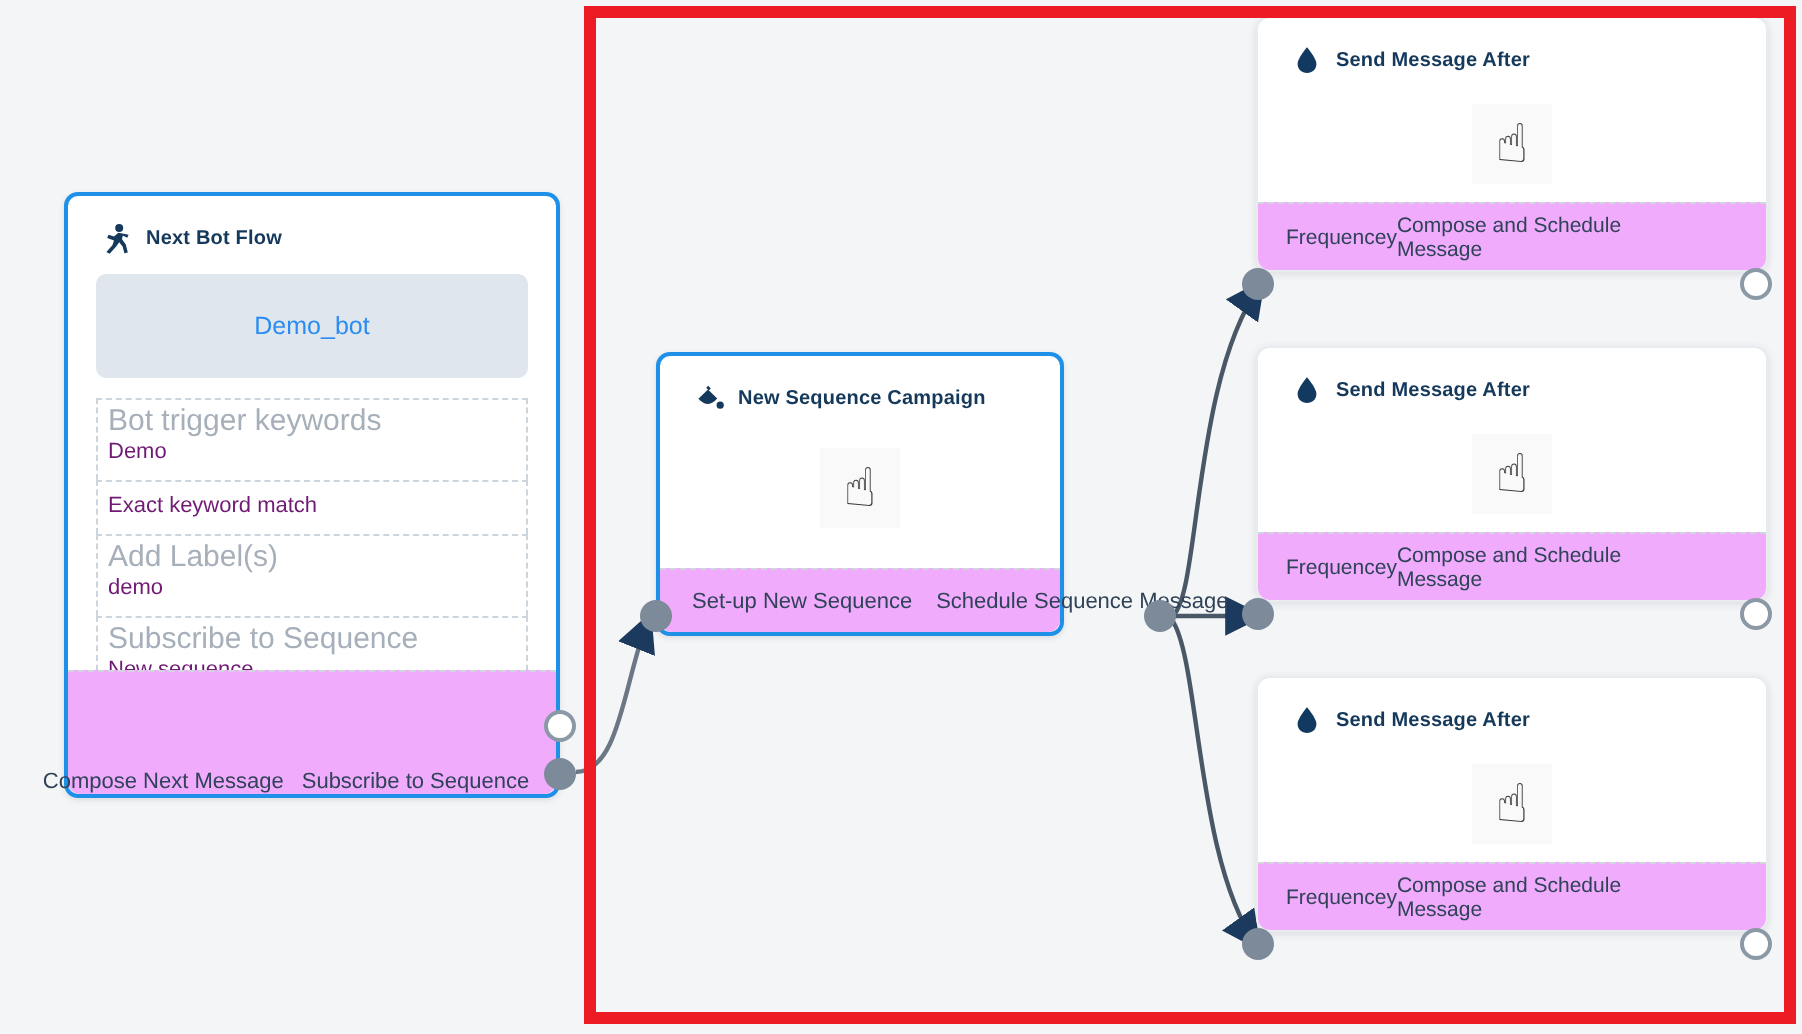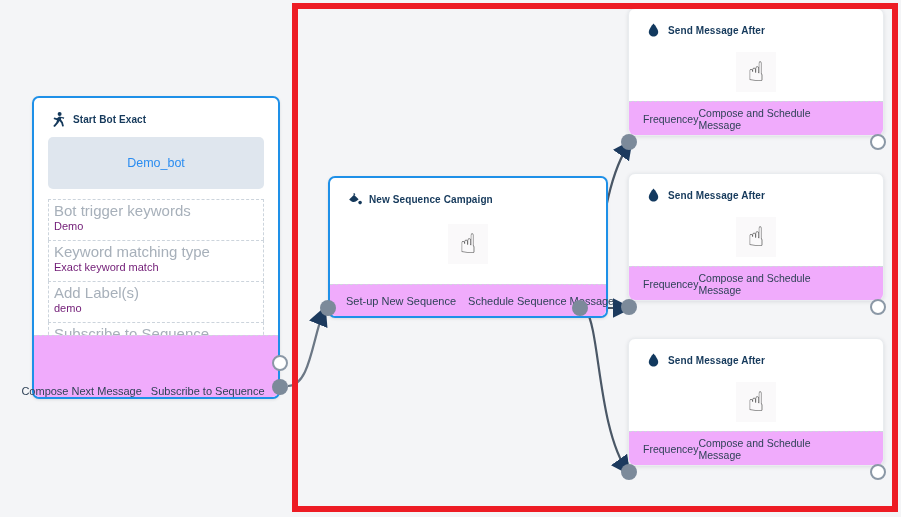--- a/index.html
+++ b/index.html
@@ -110,21 +110,21 @@
     border-right:1px dashed #ccd4dc;
     padding:4px 5px 5px 5px;
   }
   .field:last-child{border-bottom:1px dashed #ccd4dc;}
   .field .k{font-size:15px;color:#a7b0ba;line-height:14px;}
   .field .v{font-size:11px;color:#701a75;line-height:17px;}
 
   #startBotFlow .node-footer{height:62px;flex-direction:row;align-items:flex-end;justify-content:center;gap:9px;padding-right:26px;}
 
   
-  #seqCampaign{left:328px;top:176px;width:280px;height:142px;}
+  #seqCampaign{left:328px;top:176px;width:204px;height:142px;}
   #seqCampaign .hand-wrap{height:62px;}
   #seqCampaign .node-footer{height:32px;justify-content:flex-start;padding-left:16px;gap:12px;}
 
   
   .sma{left:628px;width:256px;height:128px;}
   .sma .hand-wrap{height:56px;}
   .sma .node-footer{height:34px;padding-left:14px;padding-right:14px;}
   .sma .node-footer .f-left{font-size:10.5px;color:#2f4257;}
   .sma .node-footer .f-right{font-size:10.5px;color:#2f4257;margin-left:auto;margin-right:22px;}
   #sma1{top:8px;}
@@ -153,32 +153,31 @@
   </svg>
 
   <div id="startBotFlow" class="node selected">
     <div class="node-header">
       <span class="ico">
         <svg width="13" height="15" viewBox="0 0 13 15">
           <circle cx="7.6" cy="2" r="2" fill="#15395b"></circle>
           <path d="M7.2 4.4 L5 6.2 L2.2 5.4 L1.6 7 L5 8.2 L4.2 10.6 L1.2 14 L2.8 14.9 L6.1 11.2 L7.6 9.1 L9.3 11.3 L10.2 14.6 L11.9 14.2 L10.9 10.3 L9 7.6 L9.4 5.8 L11.6 6.9 L12.3 5.4 Z" fill="#15395b"></path>
         </svg>
       </span>
-      <span>Start Bot Exact</span>
+      <span>Next Bot Flow</span>
     </div>
 
     <div class="bot-pill">Demo_bot</div>
 
     <div class="field-list">
       <div class="field">
         <div class="k">Bot trigger keywords</div>
         <div class="v">Demo</div>
       </div>
       <div class="field">
-        <div class="k">Keyword matching type</div>
         <div class="v">Exact keyword match</div>
       </div>
       <div class="field">
         <div class="k">Add Label(s)</div>
         <div class="v">demo</div>
       </div>
       <div class="field">
         <div class="k">Subscribe to Sequence</div>
         <div class="v">New sequence</div>
       </div>

